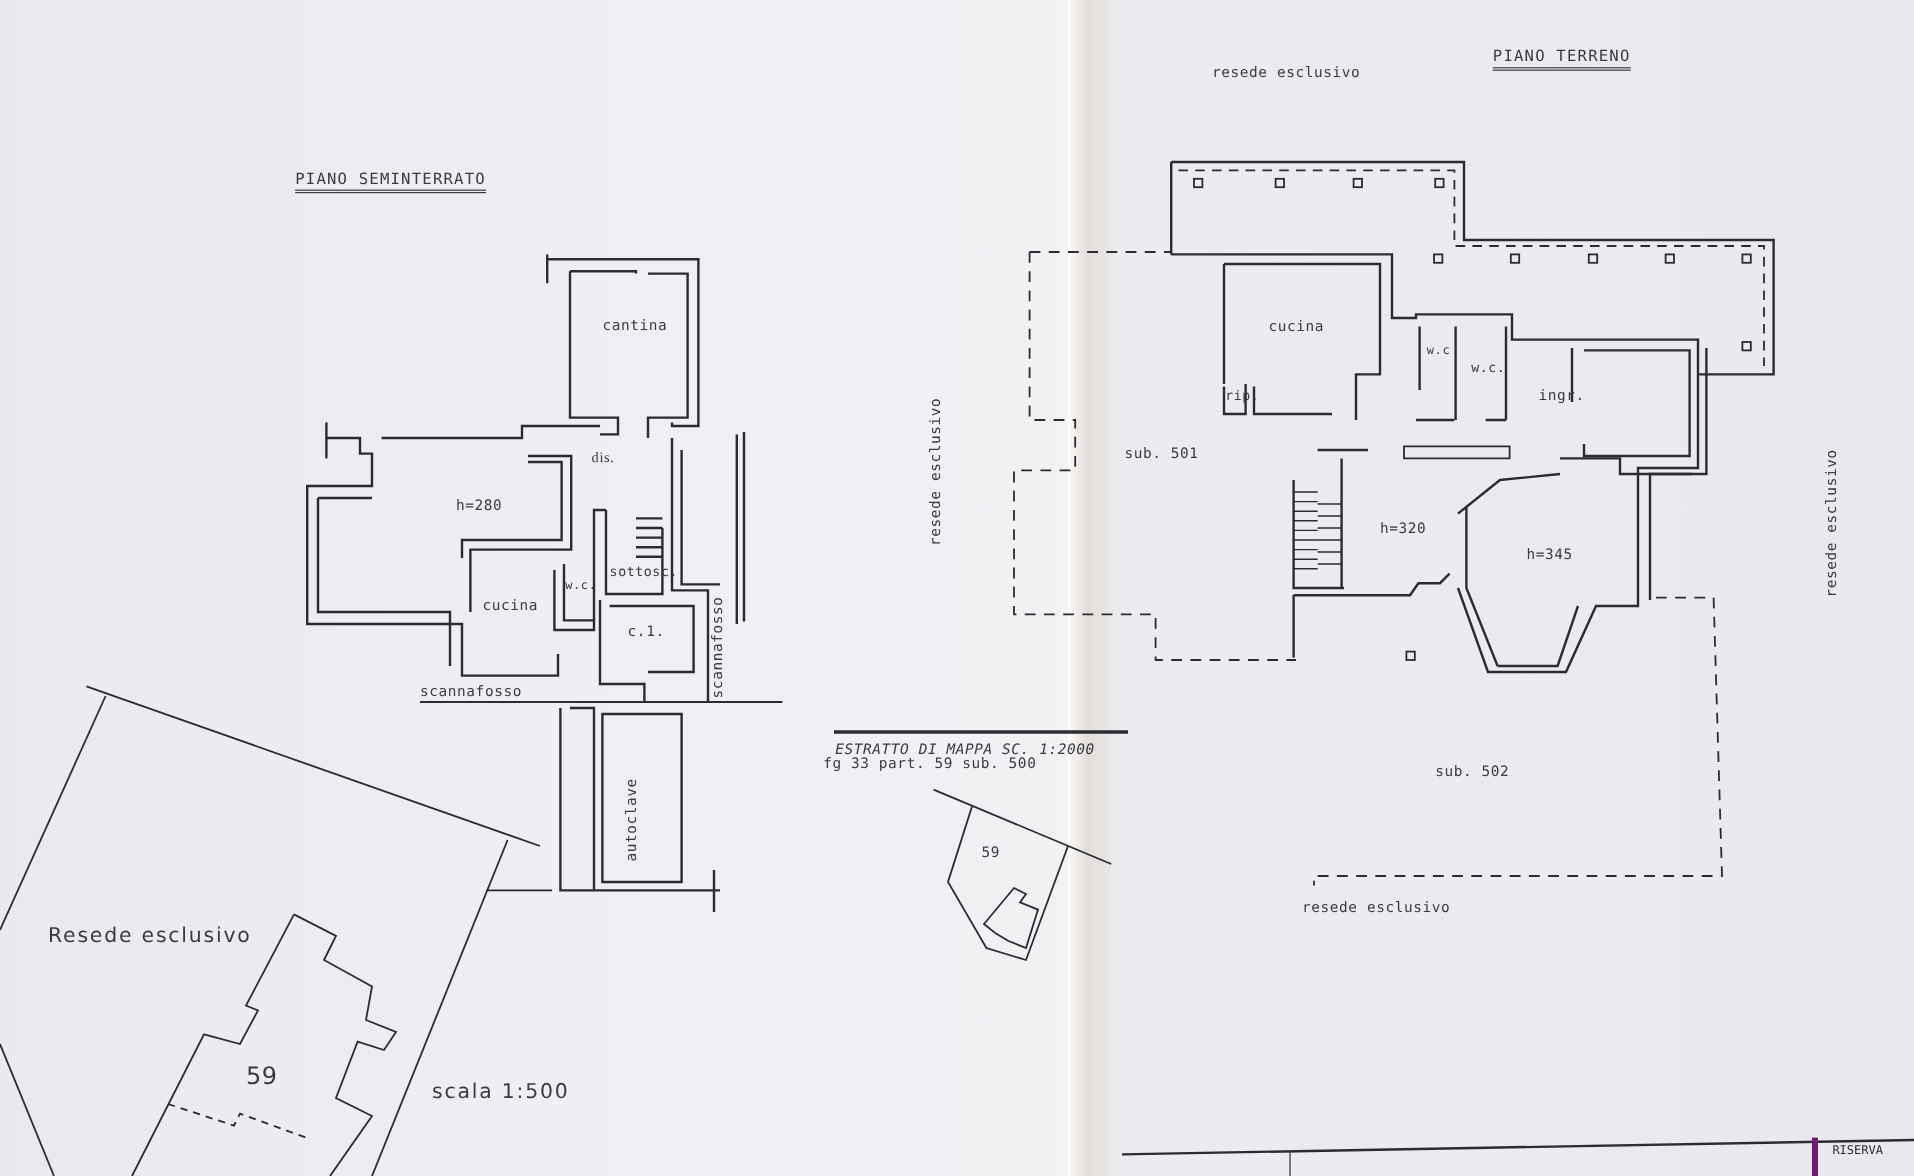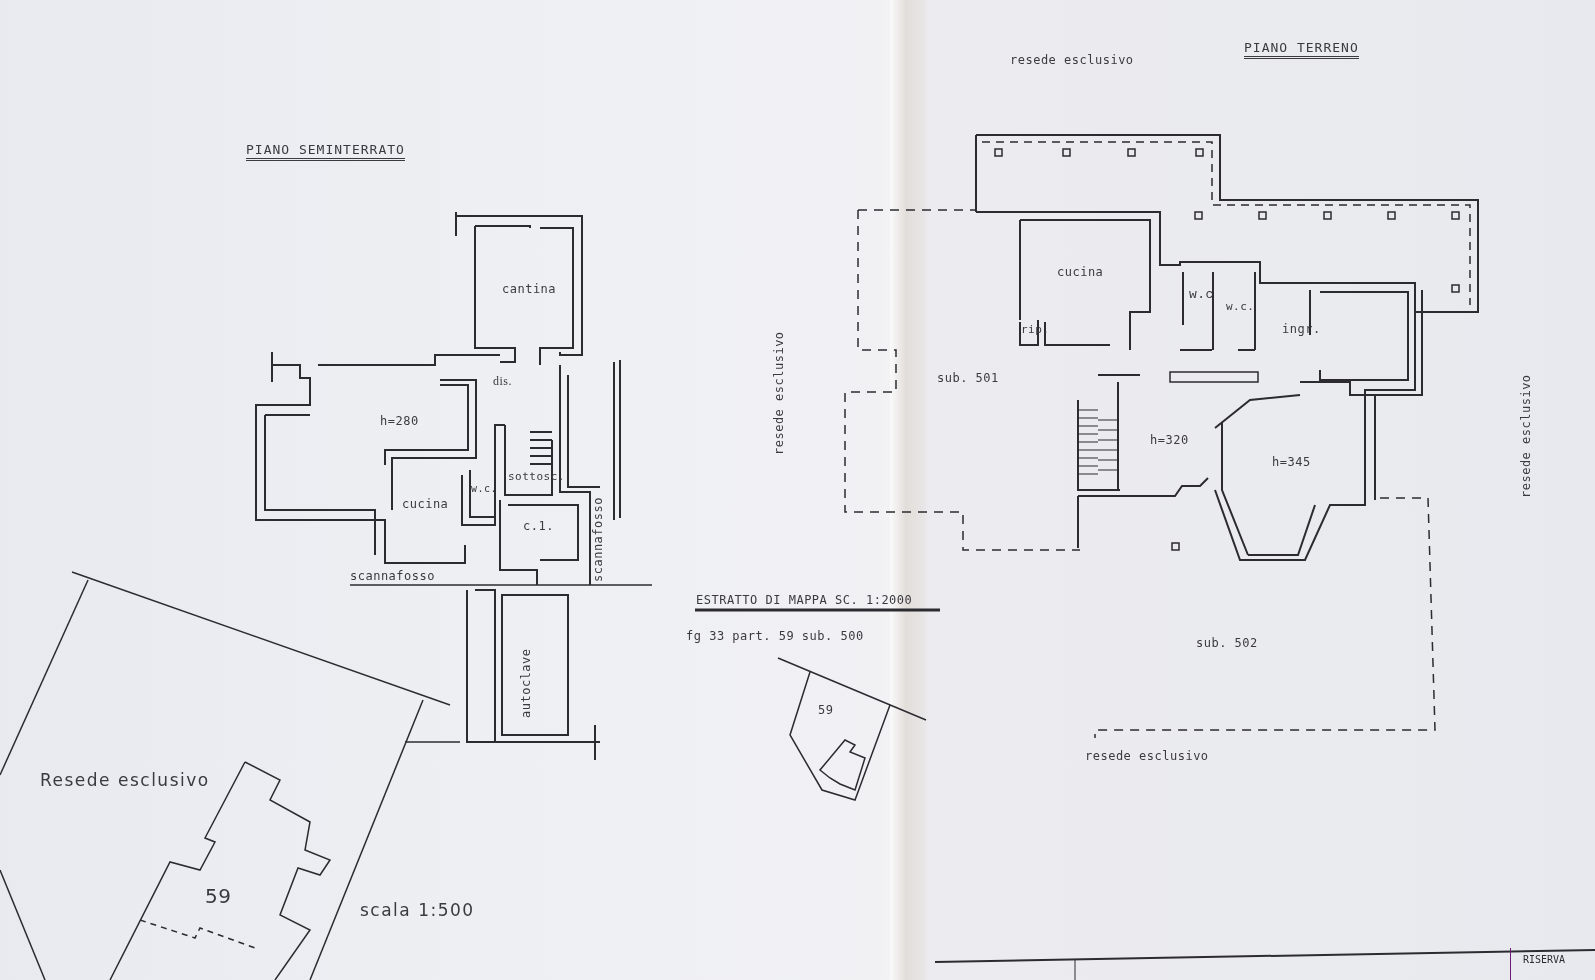--- a/index.html
+++ b/index.html
@@ -13,21 +13,21 @@
     position:absolute; left:890px; top:0; width:40px; height:980px;
     background: linear-gradient(90deg, rgba(255,255,255,0.6), rgba(214,206,196,0.55) 40%, rgba(220,214,206,0.35) 80%, rgba(240,240,244,0));
     pointer-events:none;
   }
   svg.plan { position:absolute; left:0; top:0; }
   .lbl { position:absolute; font-size:12px; white-space:nowrap; color:#3a3a40; letter-spacing:0.5px; }
   .title { font-size:13px; letter-spacing:1px; border-bottom:3px double #3a3a40; padding-bottom:1px; }
   .vert { transform: rotate(-90deg); transform-origin: left top; }
   .hand { font-family:"DejaVu Sans", sans-serif; font-size:17px; letter-spacing:1.5px; }
   .big { font-family:"DejaVu Sans", sans-serif; font-size:20px; }
-  .riserva { position:absolute; left:1510px; top:948px; width:85px; height:32px; border-left:1px solid #701a75; font-size:10px; padding:6px 0 0 12px; box-sizing:border-box; }
+  .riserva { position:absolute; left:1510px; top:948px; width:85px; height:32px; border-left:5px solid #701a75; font-size:10px; padding:6px 0 0 12px; box-sizing:border-box; }
 </style>
 </head>
 <body>
 
 <div class="fold"></div>
 
 <svg class="plan" width="1595" height="980" viewBox="0 0 1595 980" fill="none" stroke="#2b2b30" stroke-width="2">
 
   <g>
 
@@ -128,44 +128,44 @@
       <path d="M858 210 L858 350 L896 350 L896 392 L845 392 L845 512 L963 512 L963 550 L1080 550"></path>
       <path d="M1380 498 L1428 498 L1435 730 L1095 730 L1095 738"></path>
     </g>
   </g>
 
   <path d="M935 962 L1595 950" stroke-width="2"></path>
   <path d="M1075 960 L1075 980" stroke-width="1"></path>
 </svg>
 
 <div class="lbl title" style="left:246px;top:142px;">PIANO SEMINTERRATO</div>
-<div class="lbl" style="left:502px;top:282px;">cantina</div>
+<div class="lbl" style="left:502px;top:264px;">cantina</div>
 <div class="lbl" style="left:493px;top:374px;font-family:Liberation Serif, serif;">dis.</div>
 <div class="lbl" style="left:380px;top:414px;">h=280</div>
 <div class="lbl" style="left:402px;top:497px;">cucina</div>
 <div class="lbl" style="left:471px;top:483px;font-size:10px;">w.c.</div>
 <div class="lbl" style="left:508px;top:470px;font-size:11px;text-align:center;">sottosc.</div>
 <div class="lbl" style="left:523px;top:519px;">c.1.</div>
 <div class="lbl vert" style="left:519px;top:718px;">autoclave</div>
 <div class="lbl" style="left:350px;top:569px;">scannafosso</div>
 <div class="lbl vert" style="left:591px;top:582px;">scannafosso</div>
 <div class="lbl hand" style="left:40px;top:770px;">Resede esclusivo</div>
 <div class="lbl big" style="left:205px;top:884px;">59</div>
 <div class="lbl hand" style="left:360px;top:900px;">scala 1:500</div>
 
 <div class="lbl vert" style="left:772px;top:455px;">resede esclusivo</div>
-<div class="lbl" style="left:696px;top:593px;">ESTRATTO DI MAPPA   SC. 1:2000</div>
+<div class="lbl" style="left:696px;top:617px;font-style:italic;">ESTRATTO DI MAPPA   SC. 1:2000</div>
 <div class="lbl" style="left:686px;top:629px;">fg 33   part. 59   sub. 500</div>
 <div class="lbl" style="left:818px;top:703px;">59</div>
 
 <div class="lbl" style="left:1010px;top:53px;">resede   esclusivo</div>
 <div class="lbl title" style="left:1244px;top:40px;">PIANO TERRENO</div>
 <div class="lbl" style="left:1057px;top:265px;">cucina</div>
 <div class="lbl" style="left:1021px;top:323px;font-size:11px;">rip.</div>
-<div class="lbl" style="left:1189px;top:287px;font-size:13px;font-family:Liberation Mono, monospace;">w.c</div>
+<div class="lbl" style="left:1189px;top:287px;font-size:10px;">w.c</div>
 <div class="lbl" style="left:1226px;top:300px;font-size:11px;">w.c.</div>
 <div class="lbl" style="left:1282px;top:322px;">ingr.</div>
 <div class="lbl" style="left:1150px;top:400px;margin-top:33px;">h=320</div>
 <div class="lbl" style="left:1272px;top:455px;">h=345</div>
 <div class="lbl" style="left:937px;top:371px;text-align:center;">sub. 501</div>
 <div class="lbl" style="left:1196px;top:606px;margin-top:30px;">sub. 502</div>
 <div class="lbl" style="left:1085px;top:749px;">resede   esclusivo</div>
 <div class="lbl vert" style="left:1519px;top:498px;">resede   esclusivo</div>
 
 <div class="riserva">

